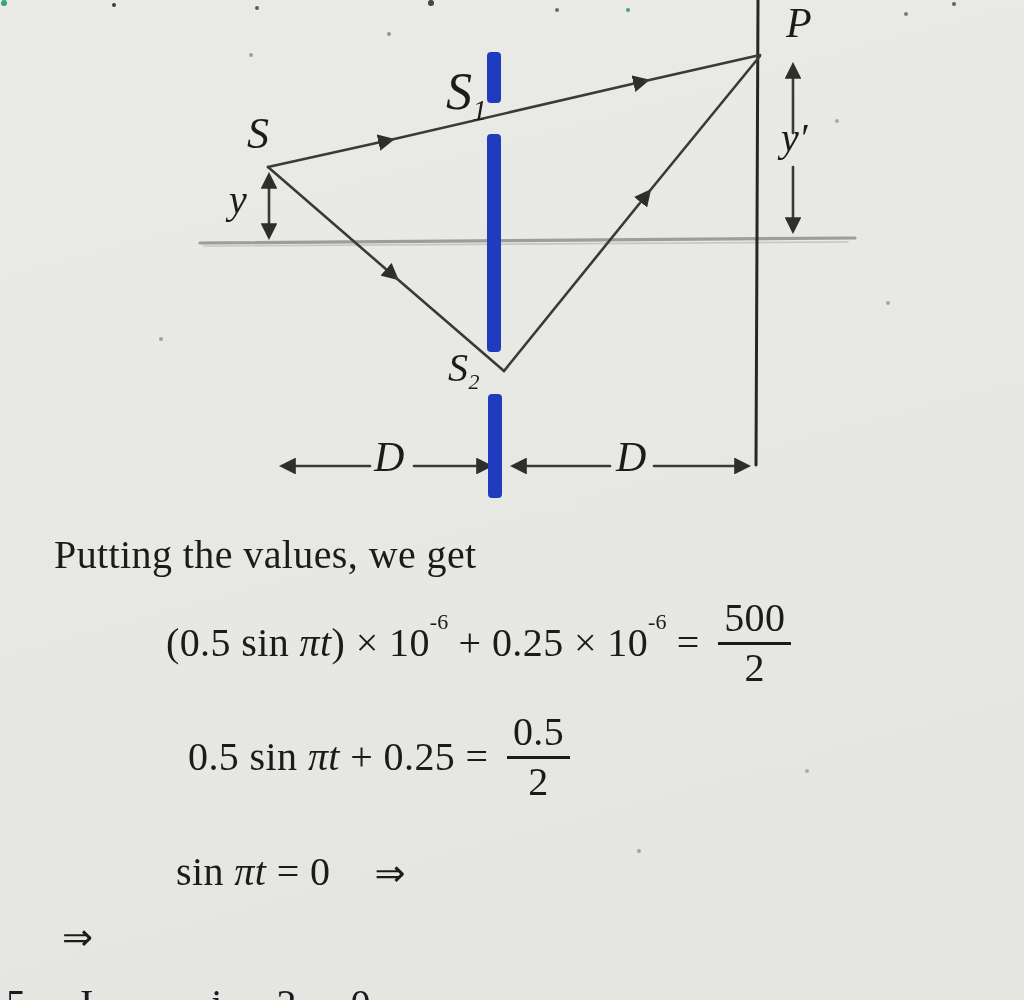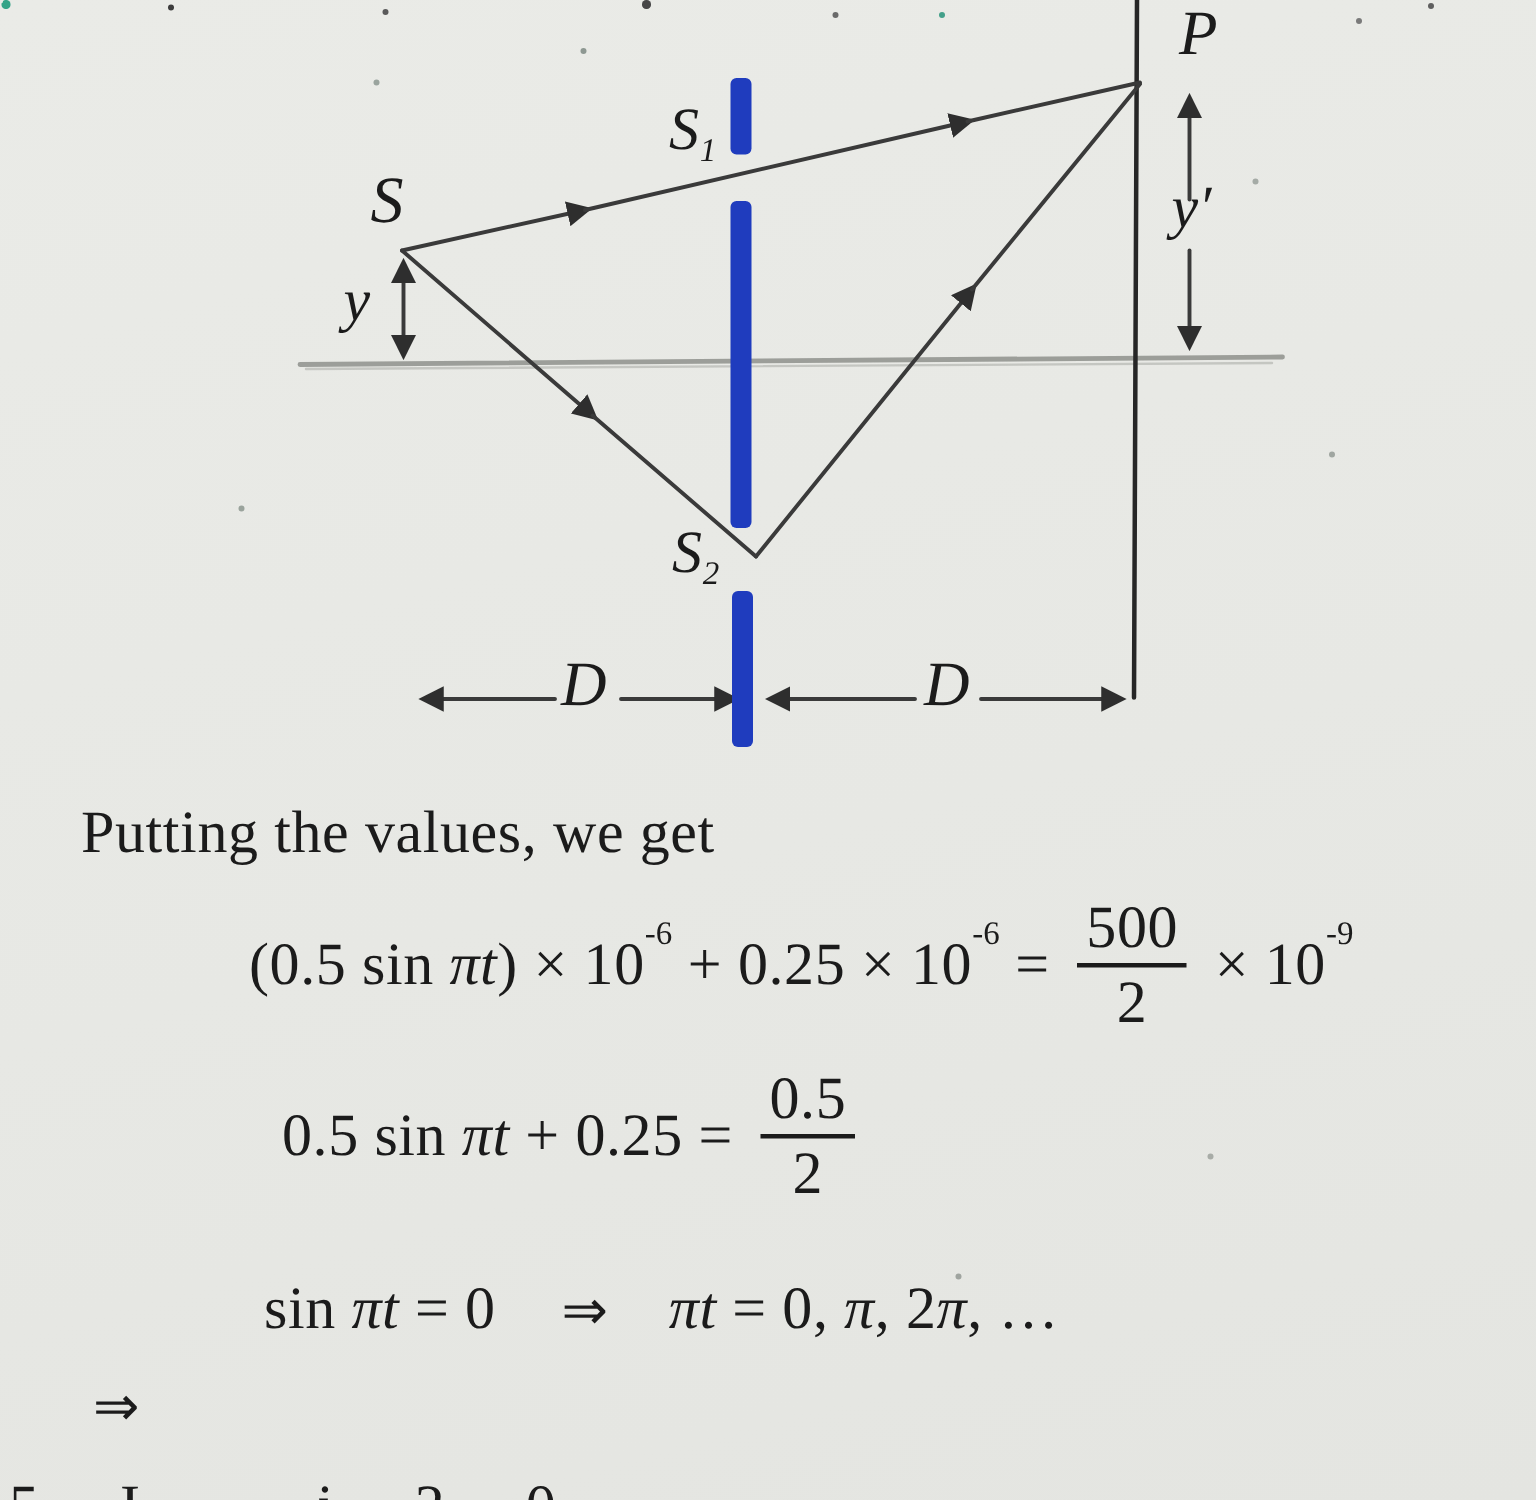--- a/index.html
+++ b/index.html
@@ -71,44 +71,42 @@
     </g>
     <g>
       <rect x="487" y="52" width="14" height="51" rx="4" fill="#1f3cbe"></rect>
       <rect x="487" y="134" width="14" height="218" rx="4" fill="#1f3cbe"></rect>
       <rect x="488" y="394" width="14" height="104" rx="4" fill="#1f3cbe"></rect>
     </g>
   </svg>
 
   <div class="lbl" style="left:786px;top:2px;font-size:42px">P</div>
   <div class="lbl" style="left:247px;top:112px;font-size:44px">S</div>
-  <div class="lbl" style="left:446px;top:66px;font-size:40px"><span>S</span><span class="sub">1</span></div>
+  <div class="lbl" style="left:446px;top:66px;font-size:52px"><span>S</span><span class="sub">1</span></div>
   <div class="lbl" style="left:448px;top:348px;font-size:40px"><span>S</span><span class="sub">2</span></div>
   <div class="lbl" style="left:229px;top:180px;font-size:40px">y</div>
   <div class="lbl" style="left:781px;top:118px;font-size:40px">y′</div>
   <div class="lbl" style="left:374px;top:436px;font-size:42px">D</div>
   <div class="lbl" style="left:616px;top:436px;font-size:42px">D</div>
 
   <div class="intro" style="left:54px;top:531px">Putting the values, we get</div>
 
   <div class="eq" style="left:166px;top:598px">
     <span class="t"><span>(0.5 sin </span><i>πt</i><span>) × 10</span><sup>-6</sup><span> + 0.25 × 10</span><sup>-6</sup><span> = </span></span>
     <span class="frac"><span class="num">500</span><span class="bar"></span><span class="den">2</span></span>
-    <span class="t"><span> × 10</span><sup>-9</sup></span>
   </div>
 
   <div class="eq" style="left:188px;top:712px">
     <span class="t"><span>0.5 sin </span><i>πt</i><span> + 0.25 = </span></span>
     <span class="frac"><span class="num">0.5</span><span class="bar"></span><span class="den">2</span></span>
   </div>
 
   <div class="eq" style="left:176px;top:850px">
     <span class="t"><span>sin </span><i>πt</i><span> = 0</span></span>
     <span class="arrow" style="margin:0 40px 0 44px">⇒</span>
-    <span class="t"><i>πt</i><span> = 0, </span><i>π</i><span>, 2</span><i>π</i><span>, …</span></span>
   </div>
 
   <div class="eq" style="left:62px;top:916px">
     <span class="arrow">⇒</span>
   </div>
 
   <div class="clip" style="left:6px;top:984px;width:560px;height:16px">
     <div class="frag">5  I . i 2 0</div>
   </div>
 

